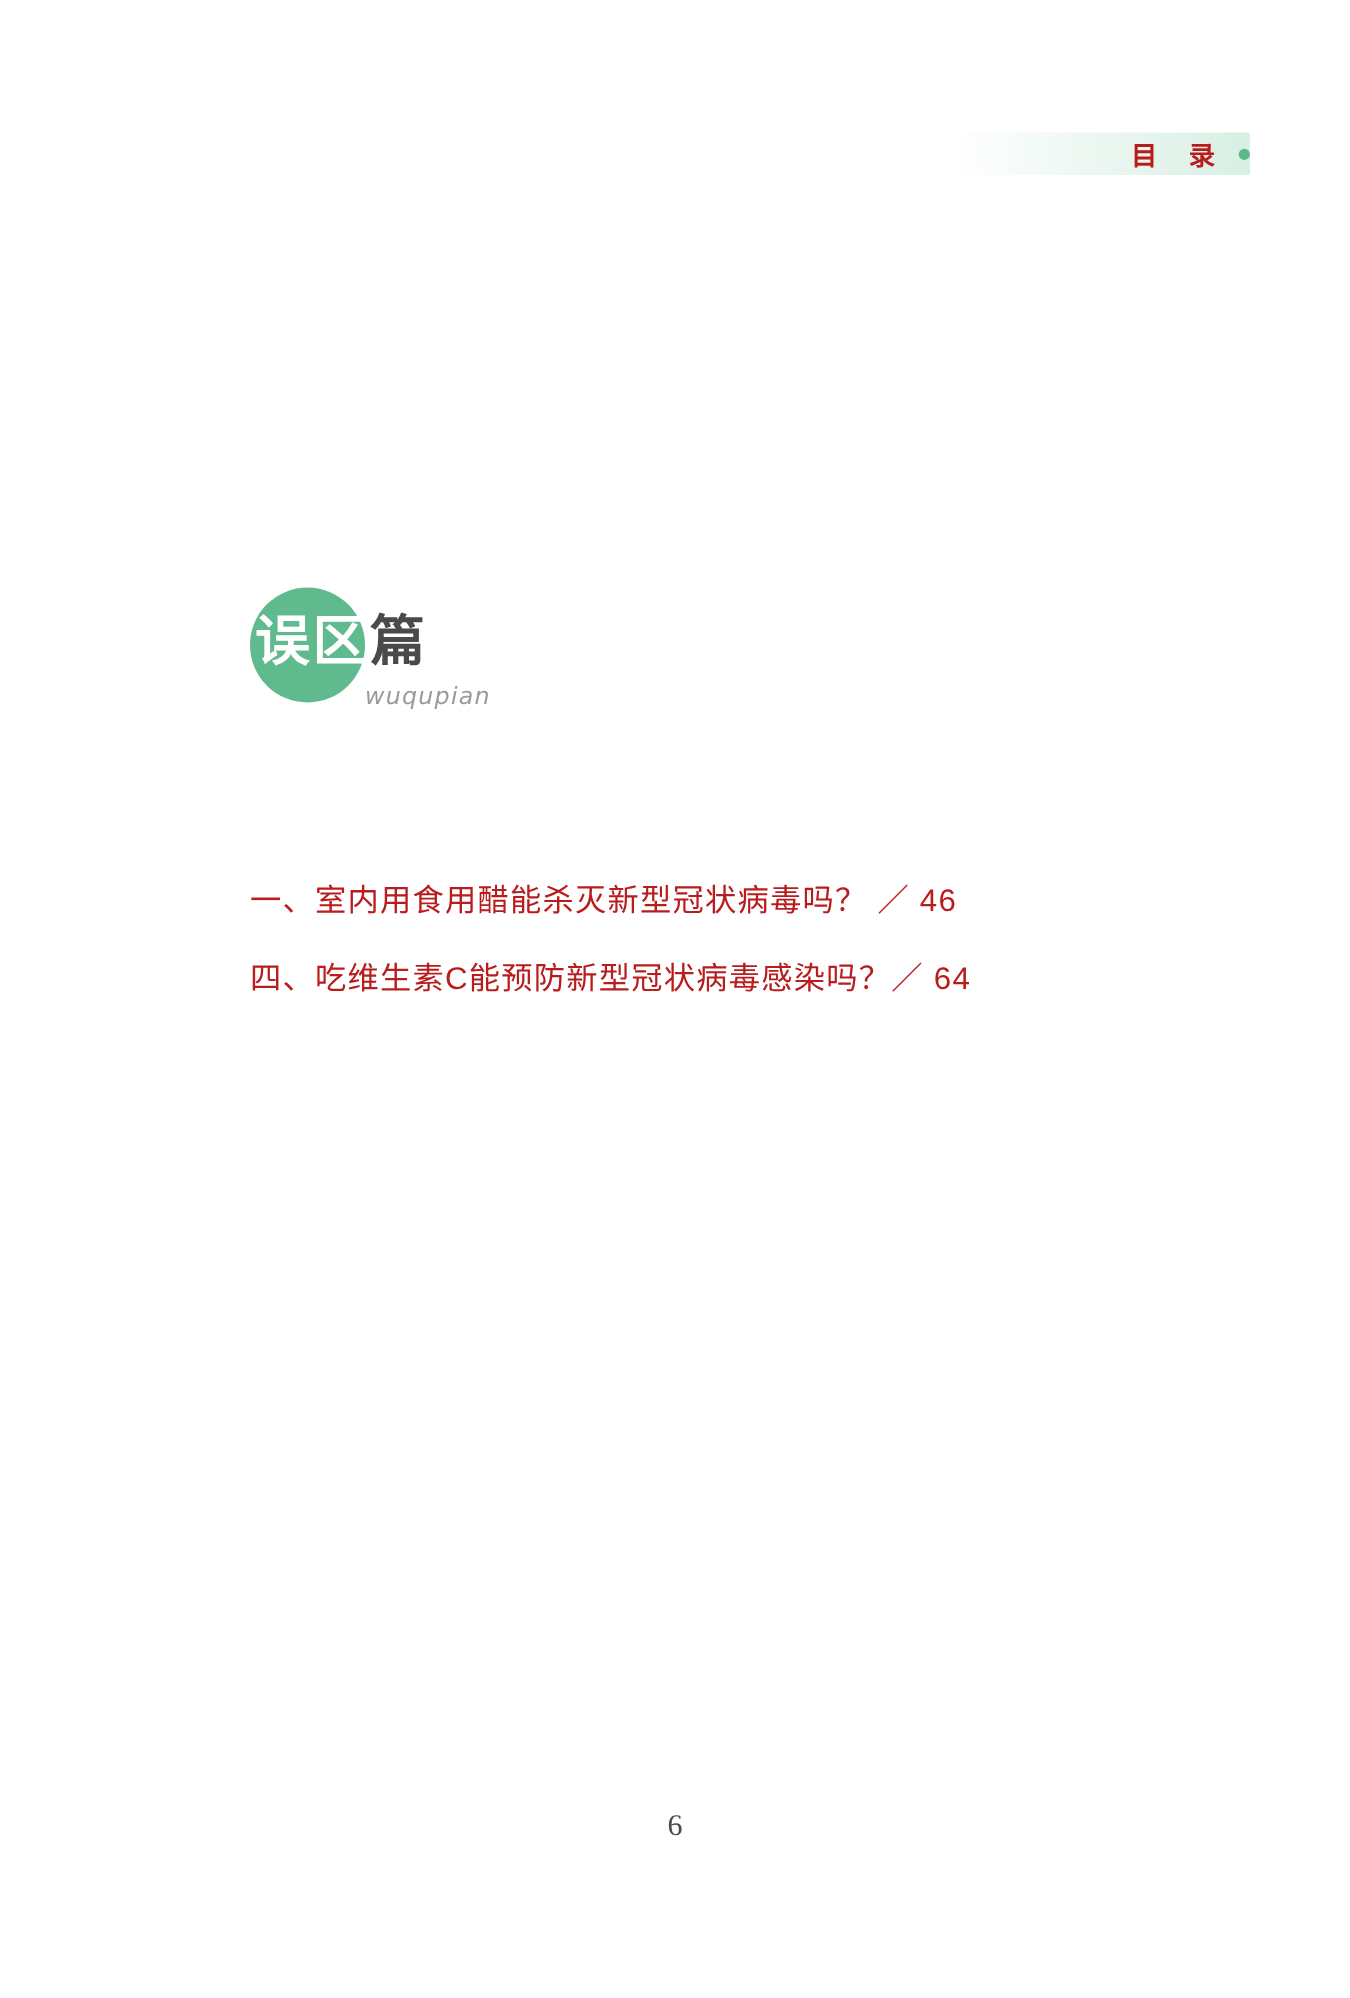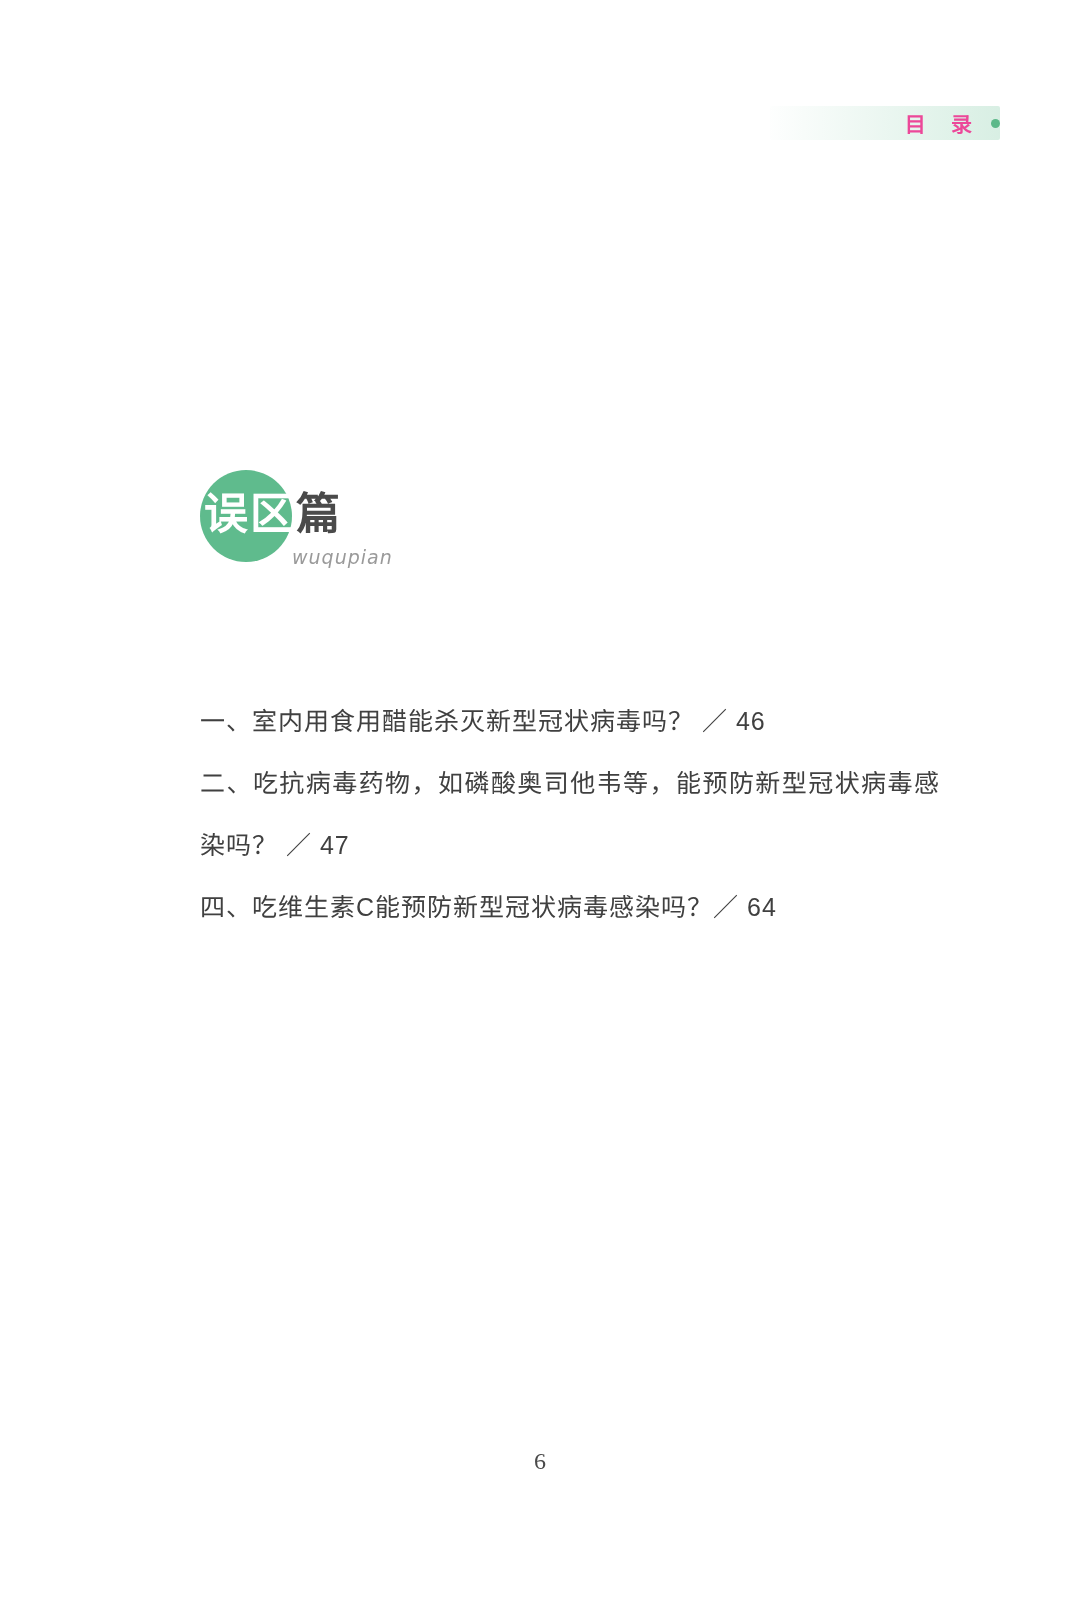--- a/index.html
+++ b/index.html
@@ -34,21 +34,21 @@
     top: 6px;
     width: 230px;
     height: 34px;
     background: linear-gradient(to right, rgba(225,242,233,0.05), rgba(214,238,226,0.95));
     border-radius: 2px;
   }
   .header-title {
     position: relative;
     font-size: 21px;
     letter-spacing: 10px;
-    color: #ec4899;
+    color: #b91c1c;
     font-weight: 700;
     padding-right: 18px;
     font-family: "Liberation Serif", "DejaVu Serif", serif;
   }
   .header-dot {
     position: absolute;
     right: 0px;
     top: 19px;
     width: 9px;
     height: 9px;
@@ -102,21 +102,21 @@
   
   .toc {
     position: absolute;
     left: 200px;
     top: 690px;
     width: 740px;
   }
   .toc-item {
     font-size: 25px;
     line-height: 62px;
-    color: #404040;
+    color: #b91c1c;
     letter-spacing: 1px;
     text-align: justify;
     font-family: "Liberation Sans", "DejaVu Sans", sans-serif;
   }
 
   
   .page-number {
     position: absolute;
     left: 0;
     right: 0;
@@ -137,17 +137,16 @@
 </div>
 
 <div class="section-mark">
   <div class="section-circle"></div>
   <div class="section-cn"><span>误区</span><span class="outside">篇</span></div>
   <div class="section-py">wuqupian</div>
 </div>
 
 <div class="toc">
   <div class="toc-item">一、室内用食用醋能杀灭新型冠状病毒吗？ ／ 46</div>
-  <div class="toc-item">二、吃抗病毒药物，如磷酸奥司他韦等，能预防新型冠状病毒感染吗？ ／ 47</div>
   <div class="toc-item">四、吃维生素C能预防新型冠状病毒感染吗？／ 64</div>
 </div>
 
 <div class="page-number">6</div>
 
 </body></html>

